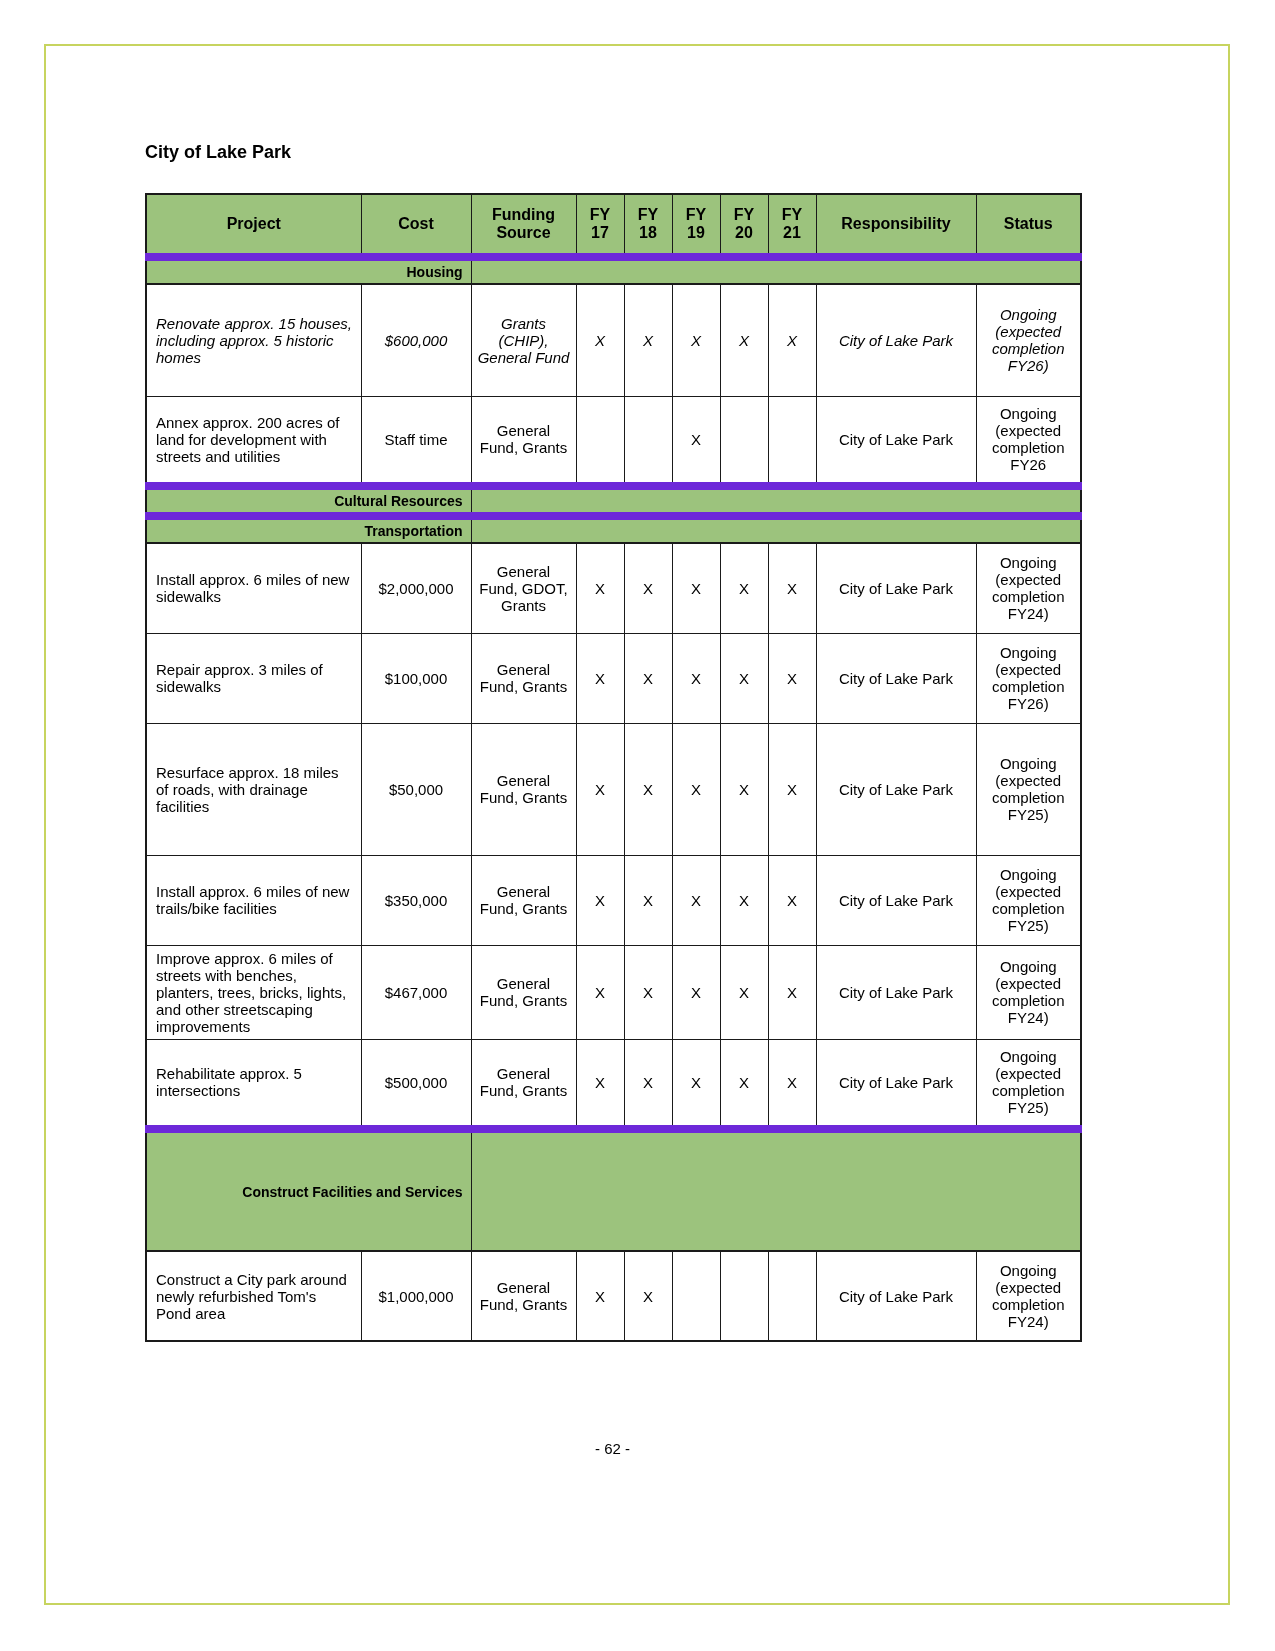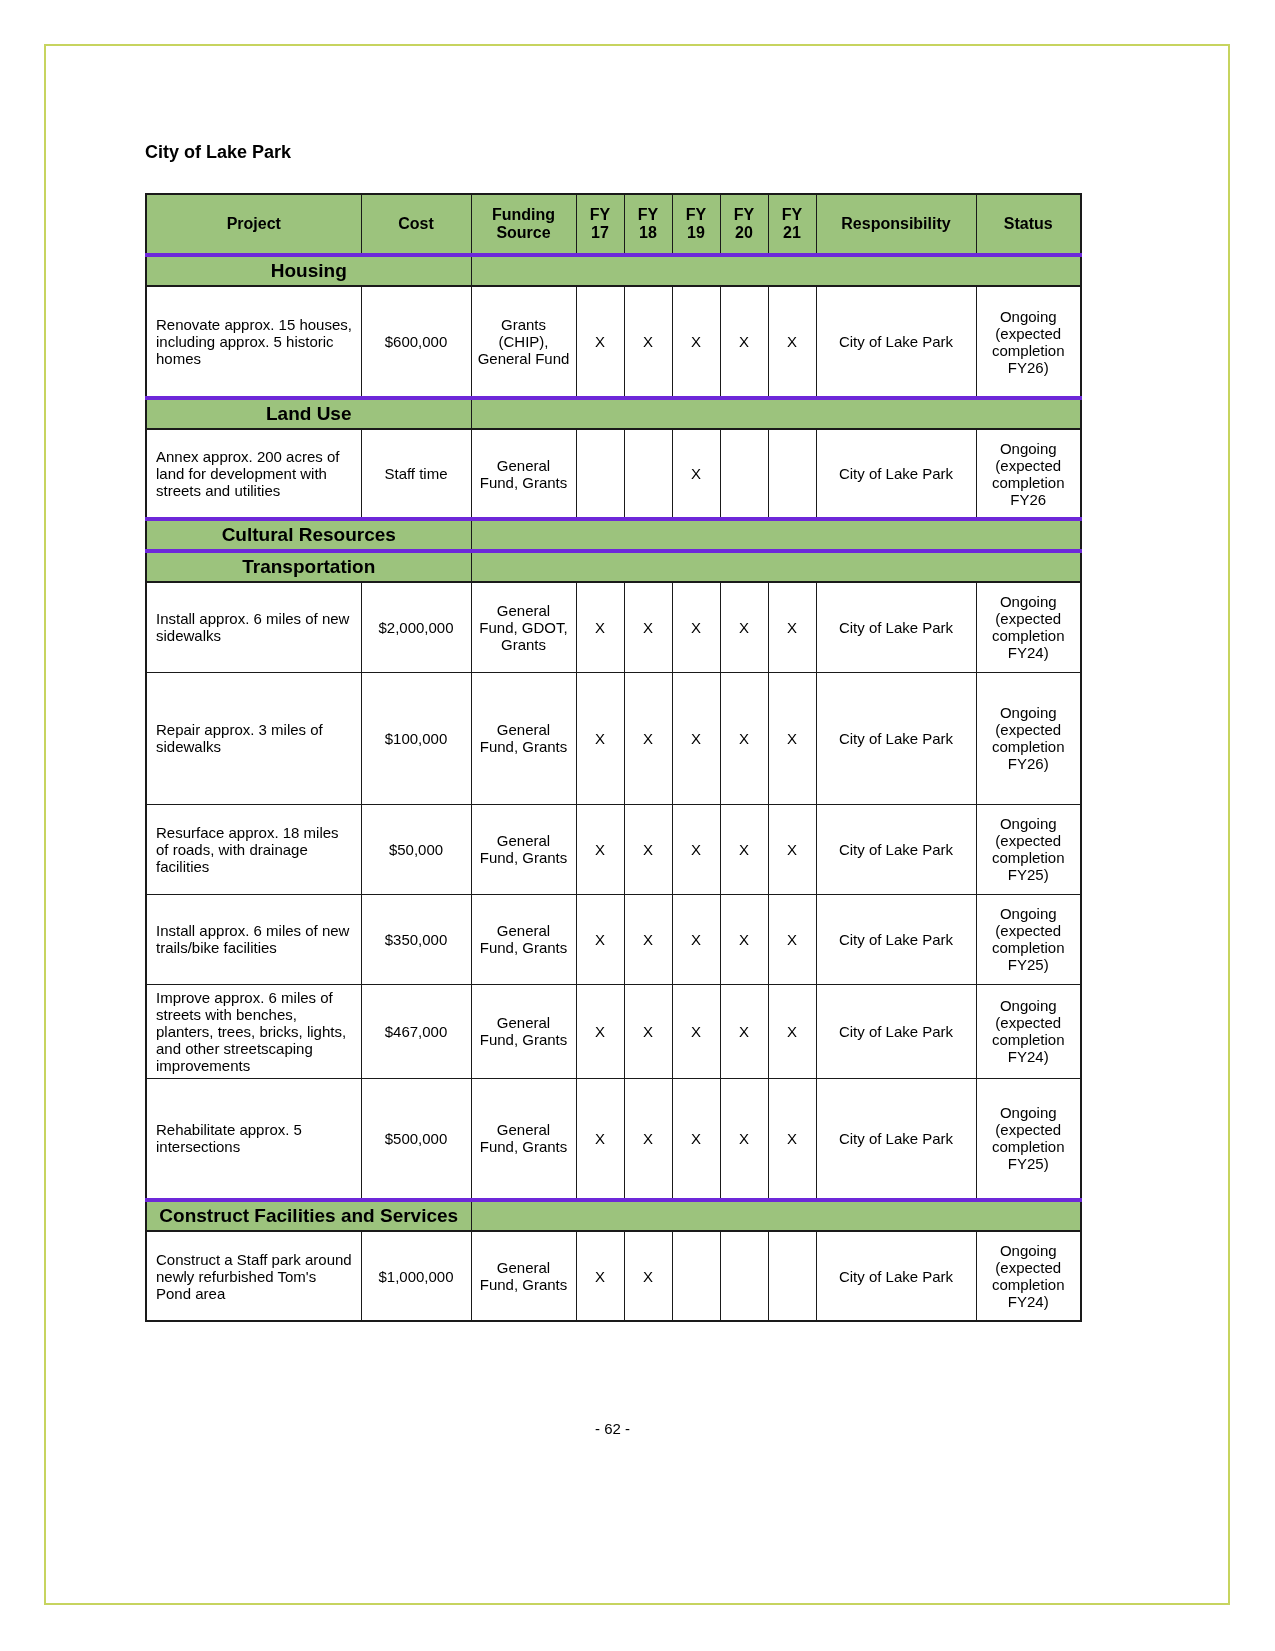--- a/index.html
+++ b/index.html
@@ -56,28 +56,28 @@
     font-weight:bold;
     font-size:16px;
     white-space:pre-line;
     height:50px;
     border-bottom:3px solid #1a1a1a;
   }
   tr.section-row{height:26px;}
   tr.section-row td{
     background:var(--green,#9cc37d);
     font-weight:bold;
-    text-align:center;
-    font-size:19px;
+    text-align:right;
+    font-size:14px;
     padding:3px 8px;
-    border-top:4px solid #6d28d9;
+    border-top:8px solid #6d28d9;
     border-bottom:2px solid #1a1a1a;
   }
   tr.data-row{height:90px;}
-  tbody tr:nth-child(2){height:112px;}   
+  tbody tr:nth-child(2){height:112px;font-style:italic;}   
   tbody tr:nth-child(8){height:132px;}   
   tbody tr:nth-child(12){height:122px;}  
   td.project-cell{
     text-align:left;
     padding-left:9px;
     padding-right:8px;
   }
   .page-num{
     text-align:center;
     font-size:15px;
@@ -135,24 +135,20 @@
             <td class="cost-cell">$600,000</td>
             <td class="funding-cell">Grants (CHIP), General Fund</td>
             <td class="fy-cell">X</td>
             <td class="fy-cell">X</td>
             <td class="fy-cell">X</td>
             <td class="fy-cell">X</td>
             <td class="fy-cell">X</td>
             <td class="resp-cell">City of Lake Park</td>
             <td class="status-cell">Ongoing (expected completion FY26)</td>
           </tr>
-          <tr class="section-row">
-            <td class="section-label" colspan="2">Land Use</td>
-            <td class="section-fill" colspan="8"></td>
-          </tr>
           <tr class="data-row">
             <td class="project-cell">Annex approx. 200 acres of land for development with streets and utilities</td>
             <td class="cost-cell">Staff time</td>
             <td class="funding-cell">General Fund, Grants</td>
             <td class="fy-cell"></td>
             <td class="fy-cell"></td>
             <td class="fy-cell">X</td>
             <td class="fy-cell"></td>
             <td class="fy-cell"></td>
             <td class="resp-cell">City of Lake Park</td>
@@ -236,21 +232,21 @@
             <td class="fy-cell">X</td>
             <td class="fy-cell">X</td>
             <td class="resp-cell">City of Lake Park</td>
             <td class="status-cell">Ongoing (expected completion FY25)</td>
           </tr>
           <tr class="section-row">
             <td class="section-label" colspan="2">Construct Facilities and Services</td>
             <td class="section-fill" colspan="8"></td>
           </tr>
           <tr class="data-row">
-            <td class="project-cell">Construct a Staff park around newly refurbished Tom's Pond area</td>
+            <td class="project-cell">Construct a City park around newly refurbished Tom's Pond area</td>
             <td class="cost-cell">$1,000,000</td>
             <td class="funding-cell">General Fund, Grants</td>
             <td class="fy-cell">X</td>
             <td class="fy-cell">X</td>
             <td class="fy-cell"></td>
             <td class="fy-cell"></td>
             <td class="fy-cell"></td>
             <td class="resp-cell">City of Lake Park</td>
             <td class="status-cell">Ongoing (expected completion FY24)</td>
           </tr>

